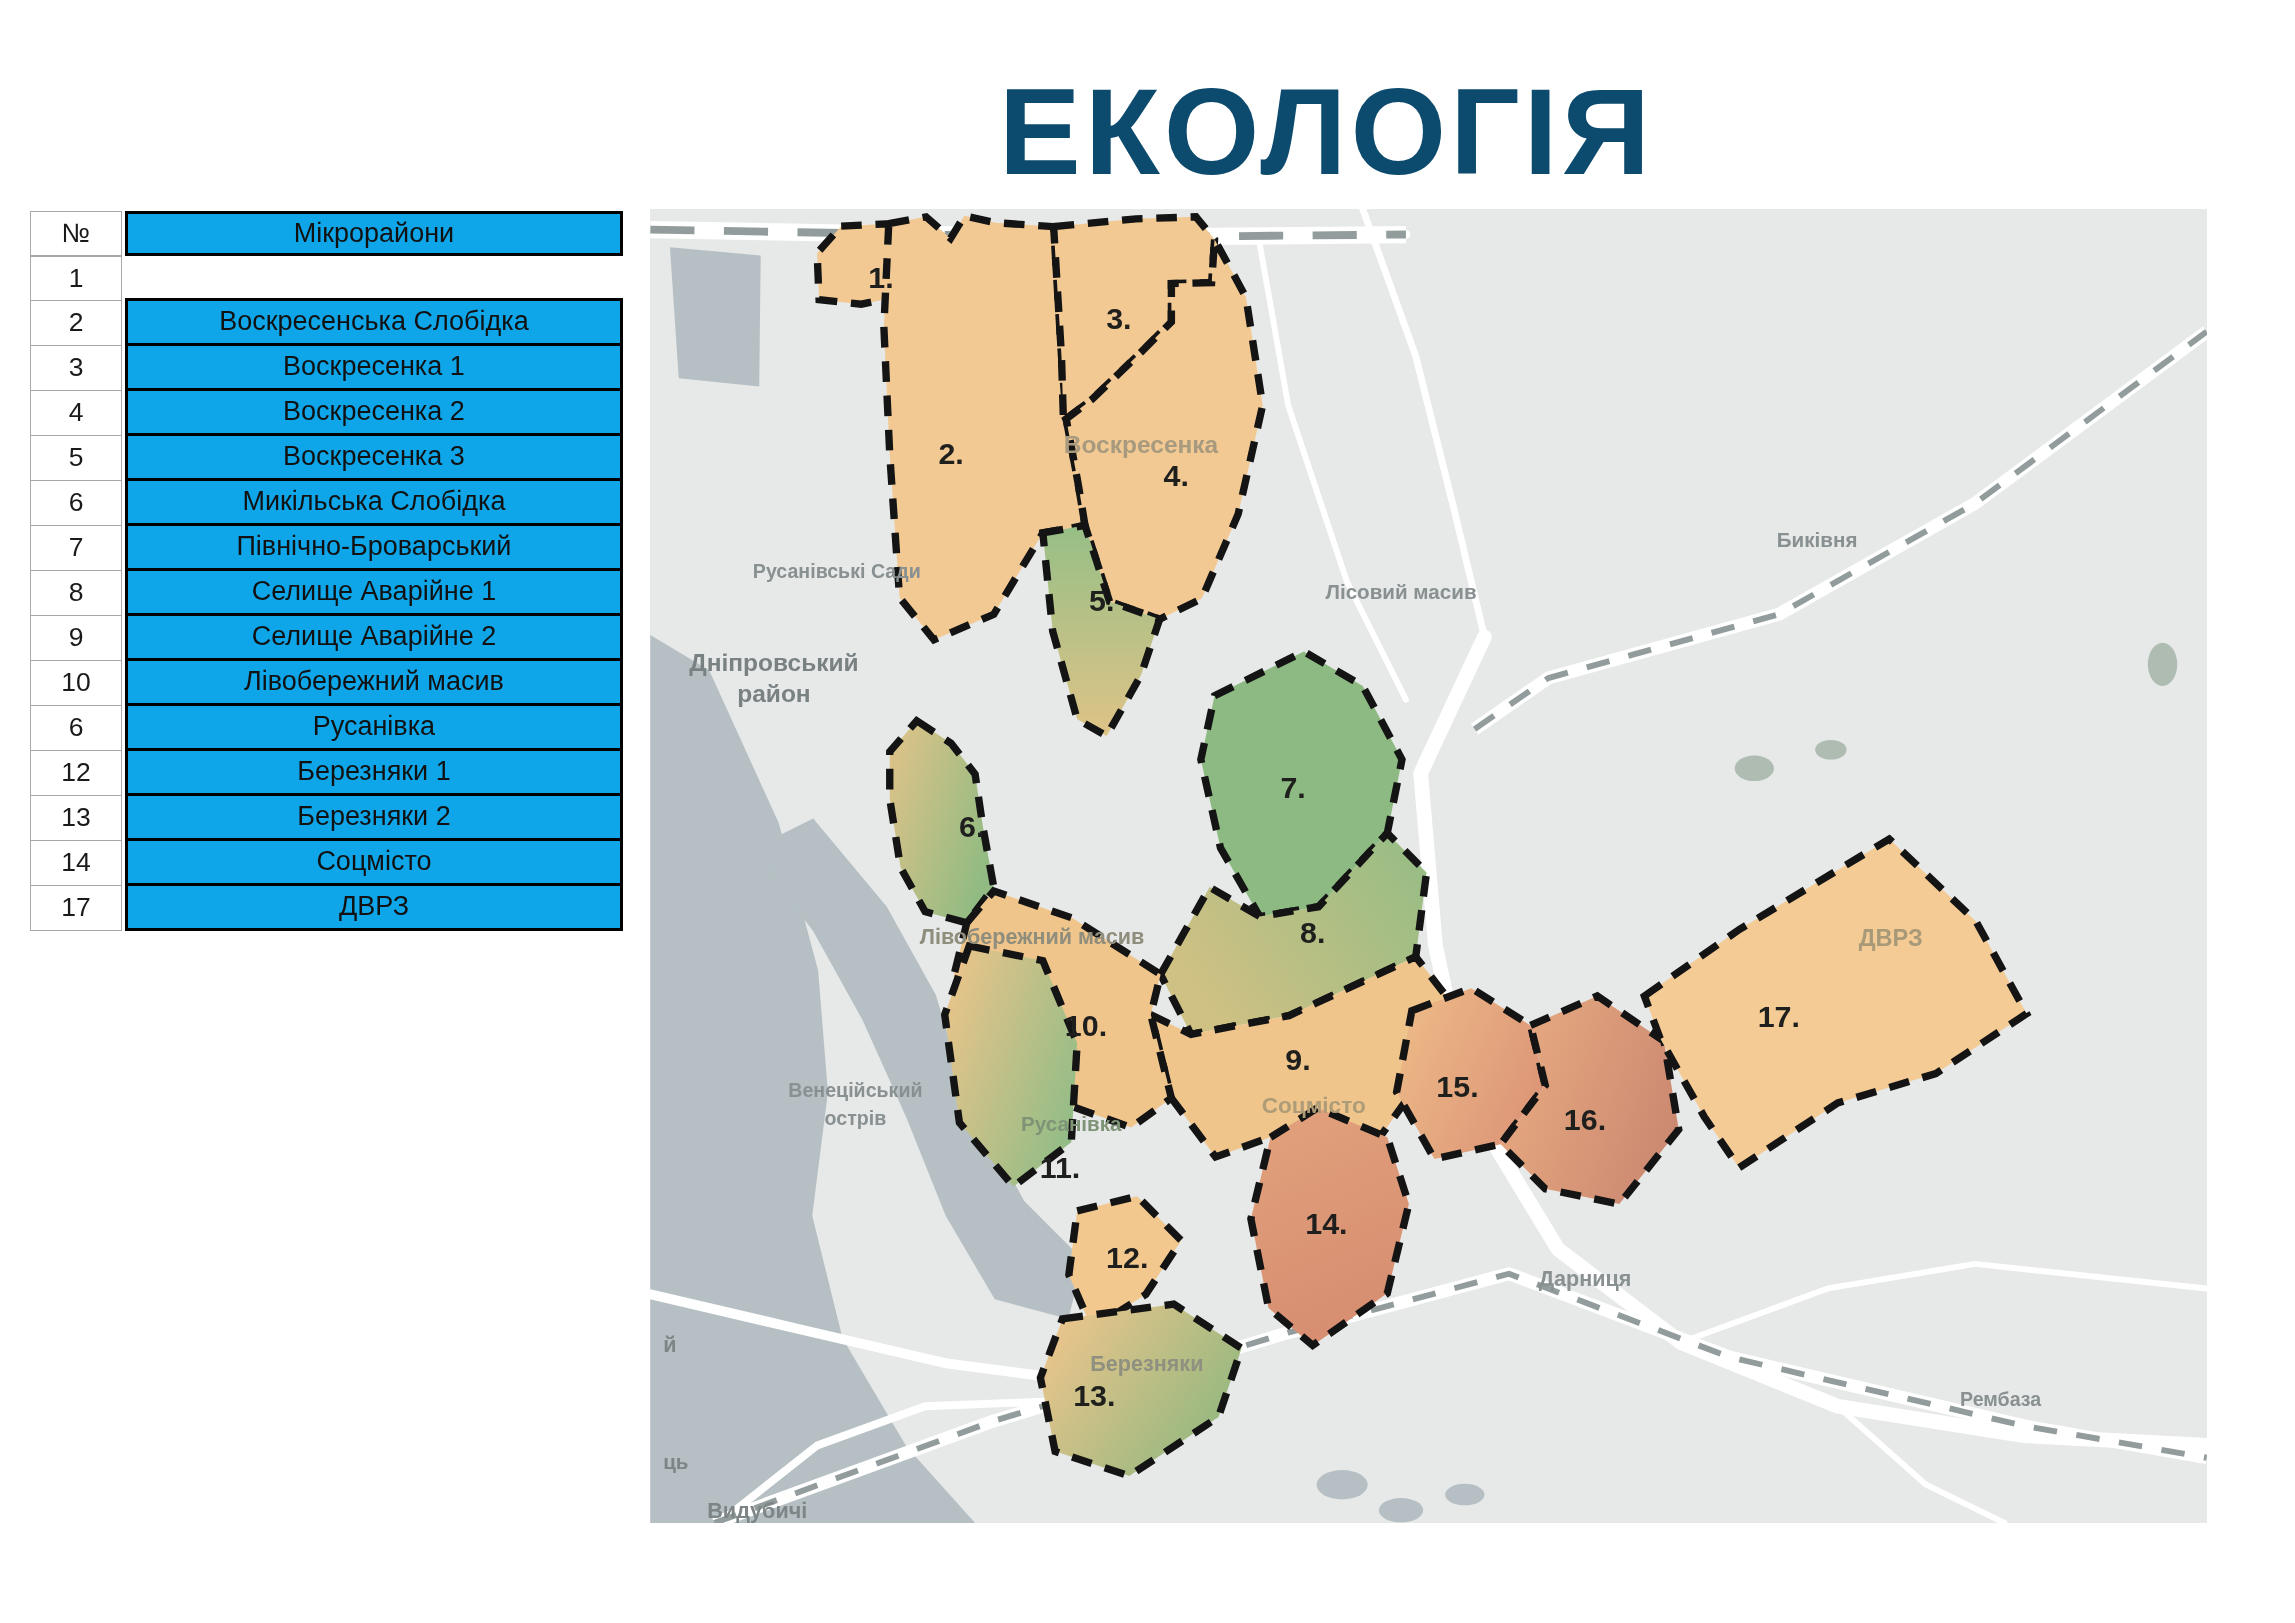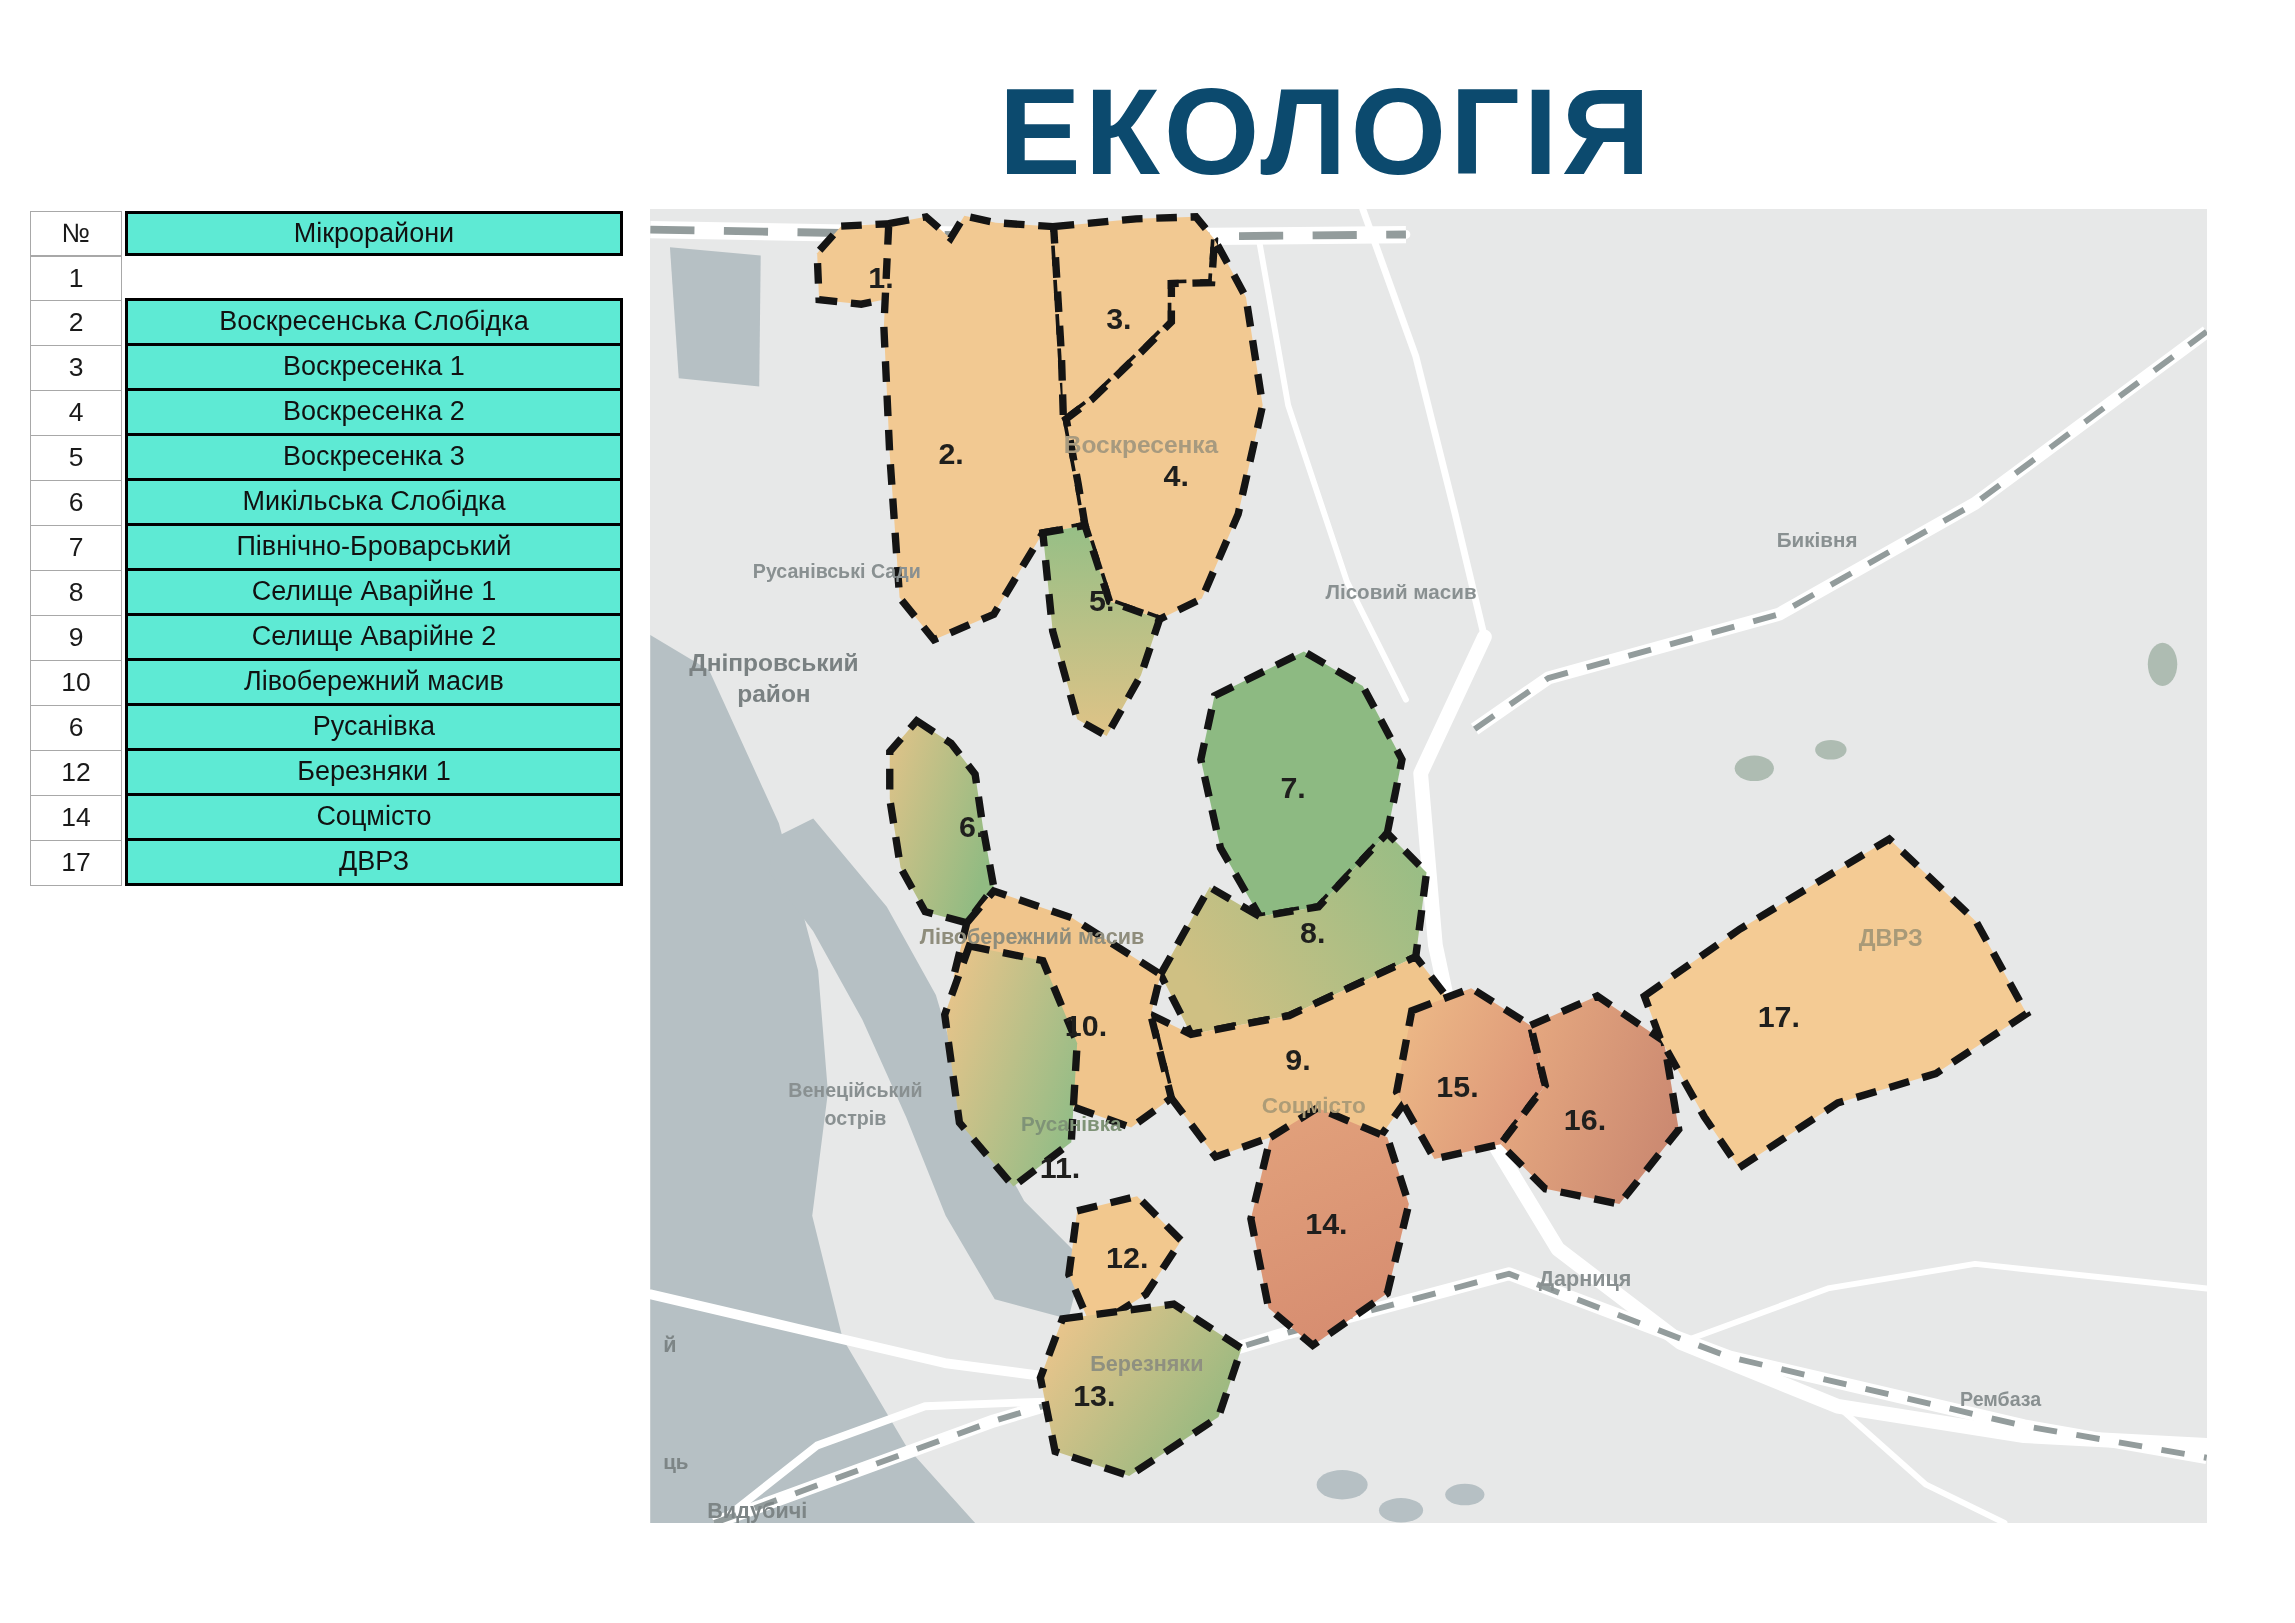--- a/index.html
+++ b/index.html
@@ -13,21 +13,21 @@
   .trow{display:flex;height:45px;box-sizing:border-box;}
   .cnum{
     width:92px;box-sizing:border-box;border:1.5px solid #a8a8a8;margin-top:-1.5px;
     display:flex;align-items:center;justify-content:center;
     font-size:26.5px;color:#1a1a1a;background:#fff;font-weight:400;
   }
   .trow:first-child .cnum{margin-top:0;}
   .cname{
     flex:1;box-sizing:border-box;border:3.4px solid #000;margin-top:-3.4px;margin-left:2.9px;
     display:flex;align-items:center;justify-content:center;
-    font-size:27px;color:#111;background:#5eead4;font-weight:400;white-space:nowrap;
+    font-size:27px;color:#111;background:#0ea5e9;font-weight:400;white-space:nowrap;
   }
   .trow:first-child .cname{margin-top:0;}
   .map-wrap{position:absolute;left:650px;top:209px;width:1557px;height:1314px;background:#e7e8e8;}
   svg text{font-family:"Liberation Sans",sans-serif;}
 </style>
 </head>
 <body>
 
 <div class="page-title">ЕКОЛОГІЯ</div>
 
@@ -76,20 +76,24 @@
         <div class="cnum">10</div>
         <div class="cname">Лівобережний масив</div>
       </div>
       <div class="trow">
         <div class="cnum">6</div>
         <div class="cname">Русанівка</div>
       </div>
       <div class="trow">
         <div class="cnum">12</div>
         <div class="cname">Березняки 1</div>
+      </div>
+      <div class="trow">
+        <div class="cnum">13</div>
+        <div class="cname">Березняки 2</div>
       </div>
       <div class="trow">
         <div class="cnum">14</div>
         <div class="cname">Соцмісто</div>
       </div>
       <div class="trow">
         <div class="cnum">17</div>
         <div class="cname">ДВРЗ</div>
       </div>
     </div>

